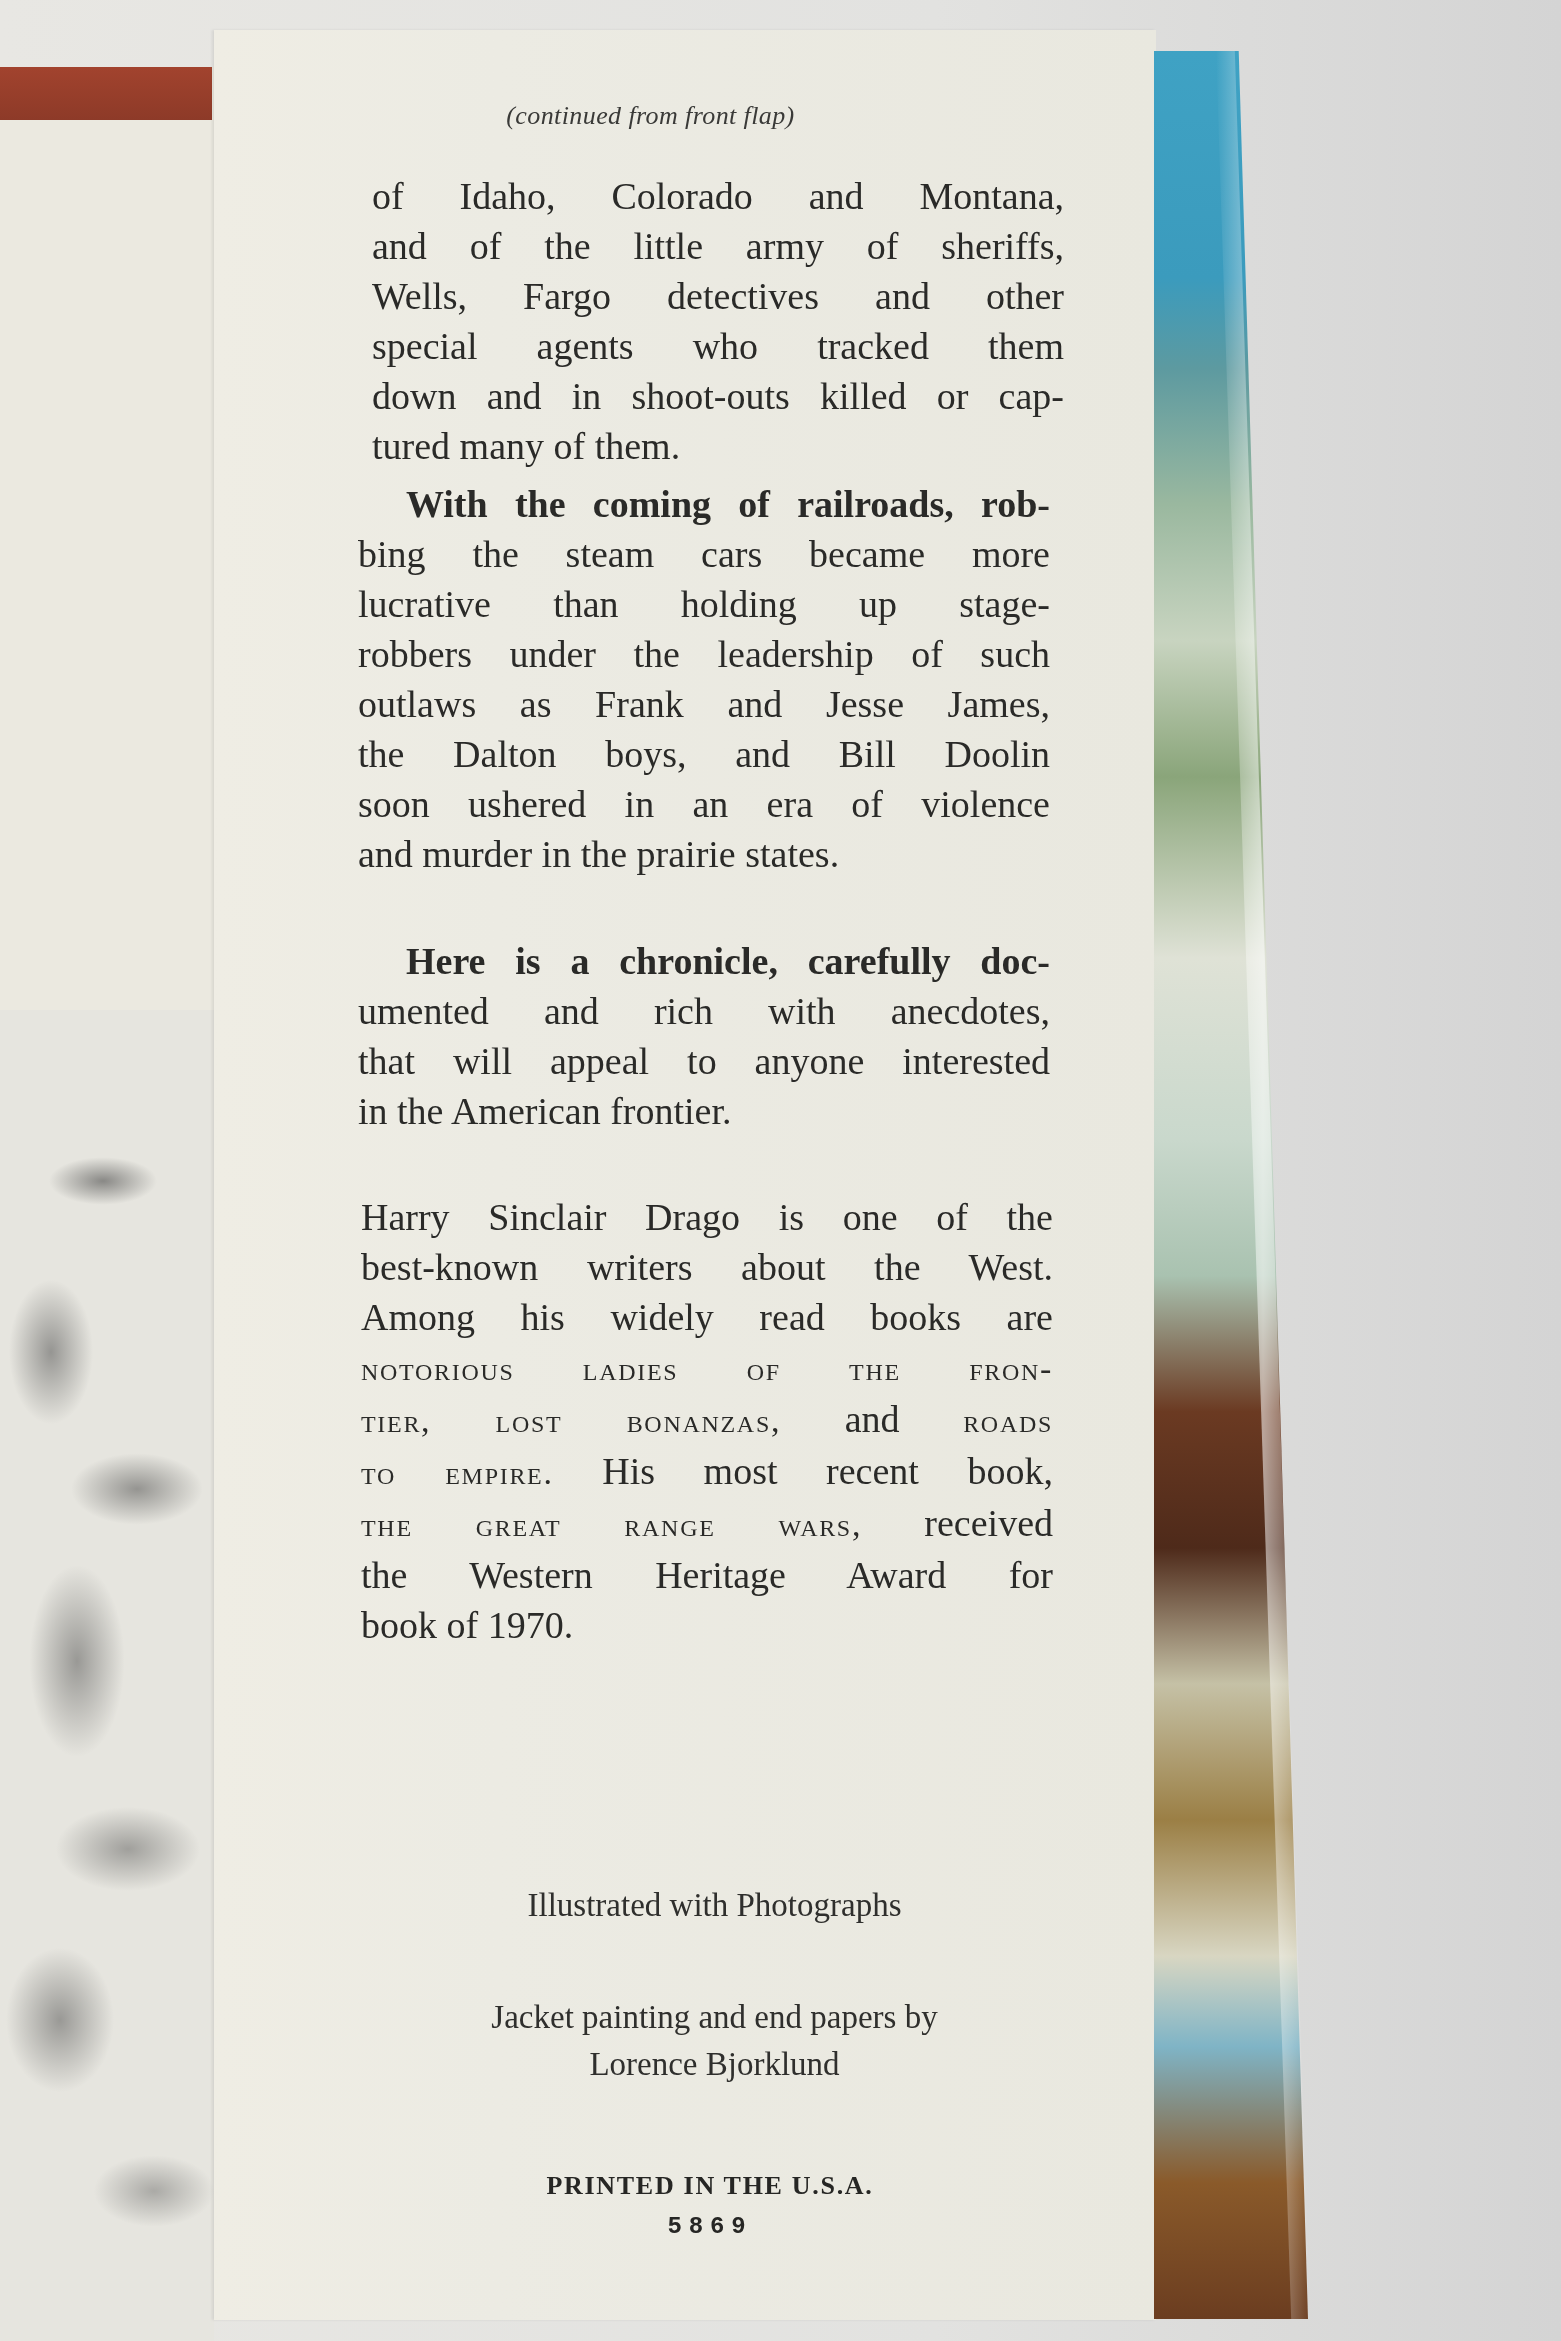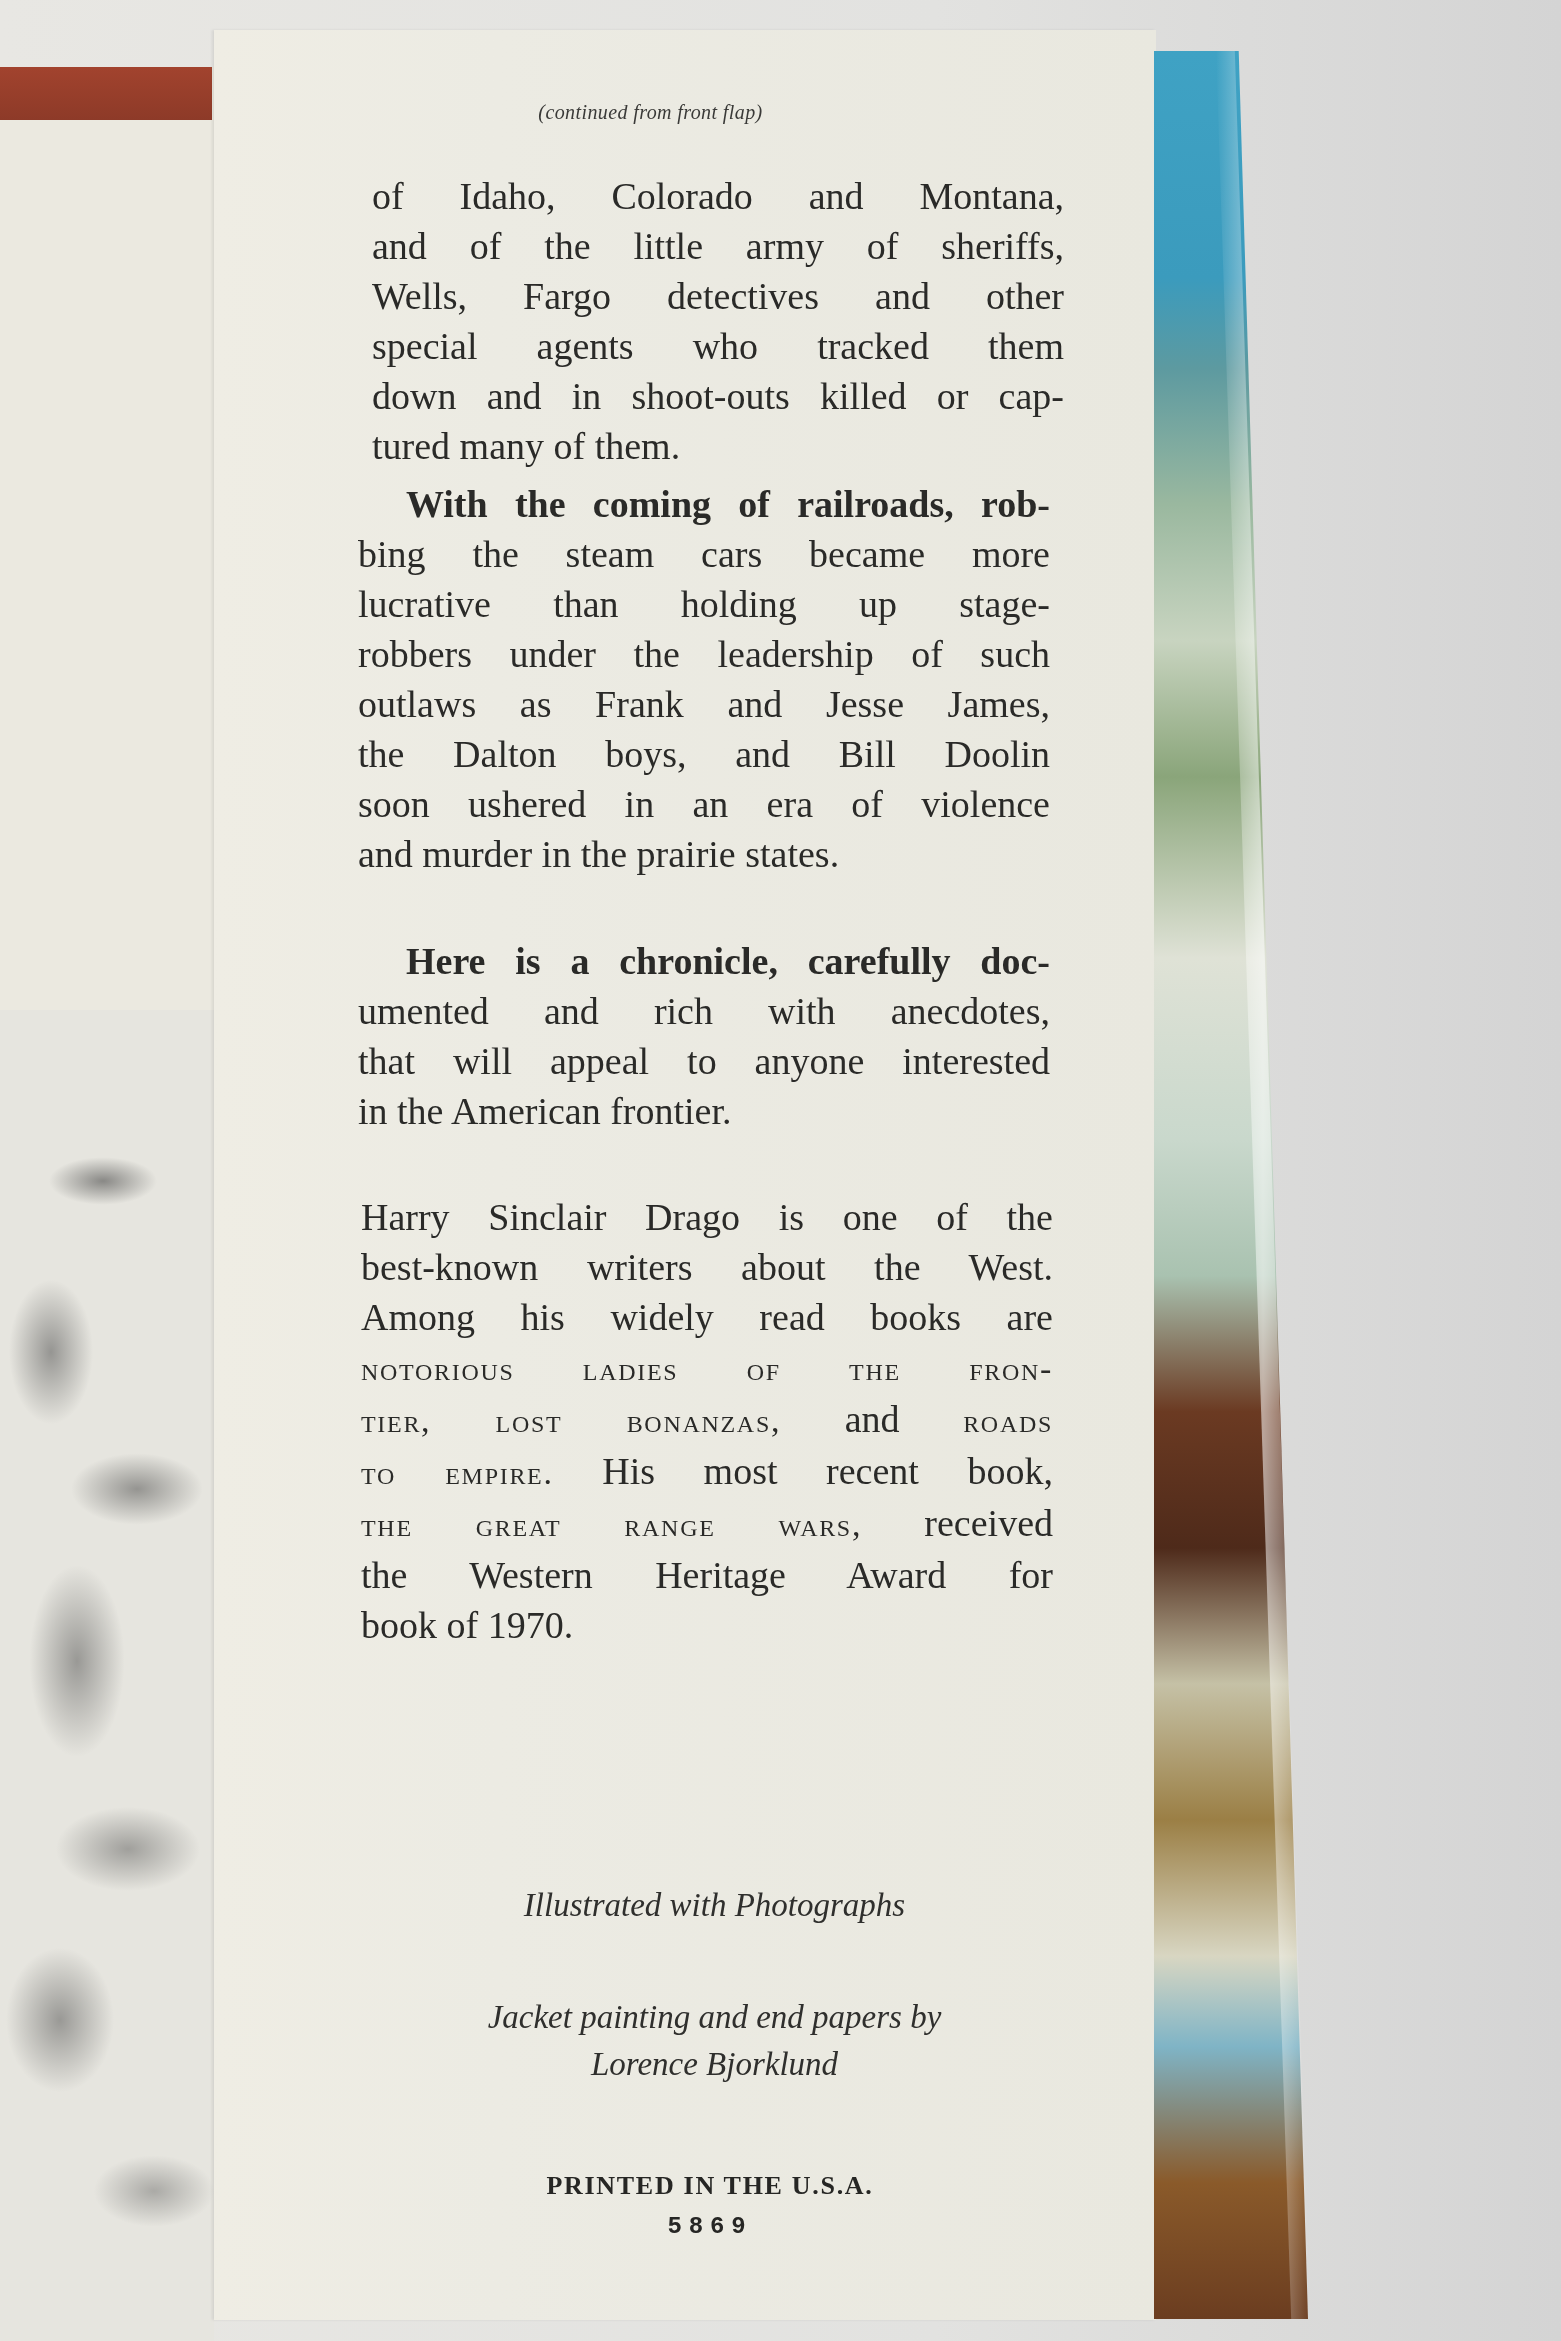--- a/index.html
+++ b/index.html
@@ -47,37 +47,37 @@
       #d8d6c2 84%, #7fb4c6 88%, #8a5a2a 94%, #6b3d20 100%);
   }
   .gloss {
     position: absolute; top: 51px; height: 2268px; left: 1216px; width: 94px;
     clip-path: polygon(0 0, 20% 0, 100% 100%, 80% 100%);
     background: linear-gradient(90deg, rgba(255,255,255,0) 0%, rgba(255,255,255,0.55) 50%, rgba(255,255,255,0) 100%);
   }
   .content { position: absolute; left: 0; top: 0; width: 1561px; height: 2342px; }
   .header-note {
     position: absolute; left: 462px; top: 101px; width: 377px; text-align: center;
-    font-style: italic; font-size: 20px; color: #3a3a38; letter-spacing: 0.4px;
+    font-style: italic; font-size: 26px; color: #3a3a38; letter-spacing: 0.4px;
   }
   .body-text {
     position: absolute; left: 358px; width: 692px;
     font-size: 38px; line-height: 50px; color: #2a2a28;
     text-align: justify; text-align-last: left;
   }
   .body-text .line { display: block; white-space: nowrap; text-align: justify; text-align-last: justify; }
   .body-text .line.last { text-align-last: left; }
   .body-text .indent { padding-left: 48px; font-weight: bold; }
   .sc { font-variant: small-caps; letter-spacing: 1.7px; font-size: 34px; text-transform: lowercase; }
   #para1 { top: 171px; margin-left: 14px; }
   #para2 { top: 479px; }
   #para3 { top: 936px; }
   #bio   { top: 1192px; left: 361px; width: 692px; }
   .credit {
-    position: absolute; text-align: center; font-style: italic; color: #2f2f2d;
+    position: absolute; text-align: center; color: #2f2f2d;
     font-size: 33px; left: 385px; width: 659px;
   }
   #illustrated { top: 1887px; }
   #jacket1 { top: 1999px; }
   #jacket2 { top: 2046px; }
   .printed {
     position: absolute; left: 479px; width: 462px; text-align: center;
     font-family: "Liberation Serif", serif; font-weight: bold; font-size: 26px;
     letter-spacing: 1.7px; color: #262624;
   }

